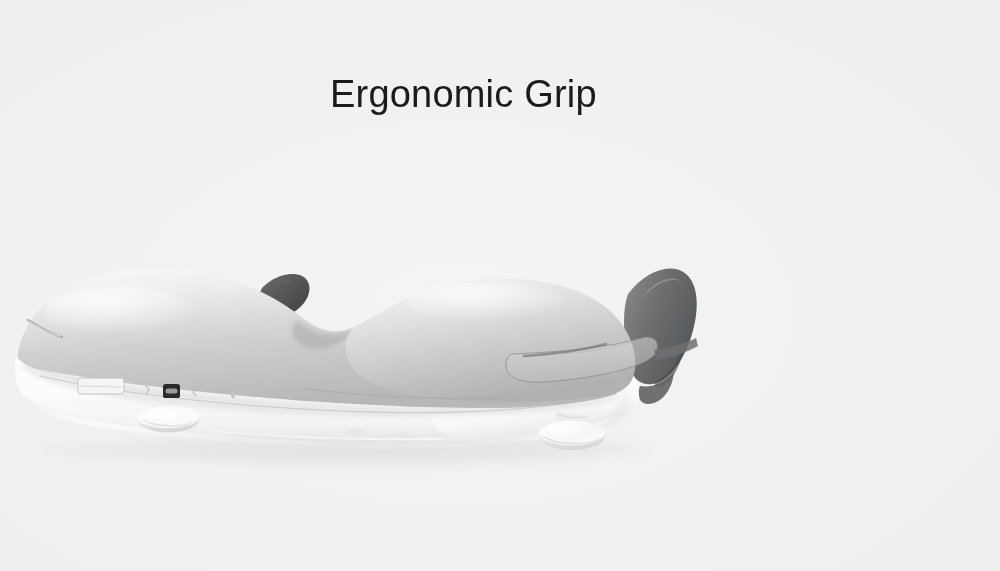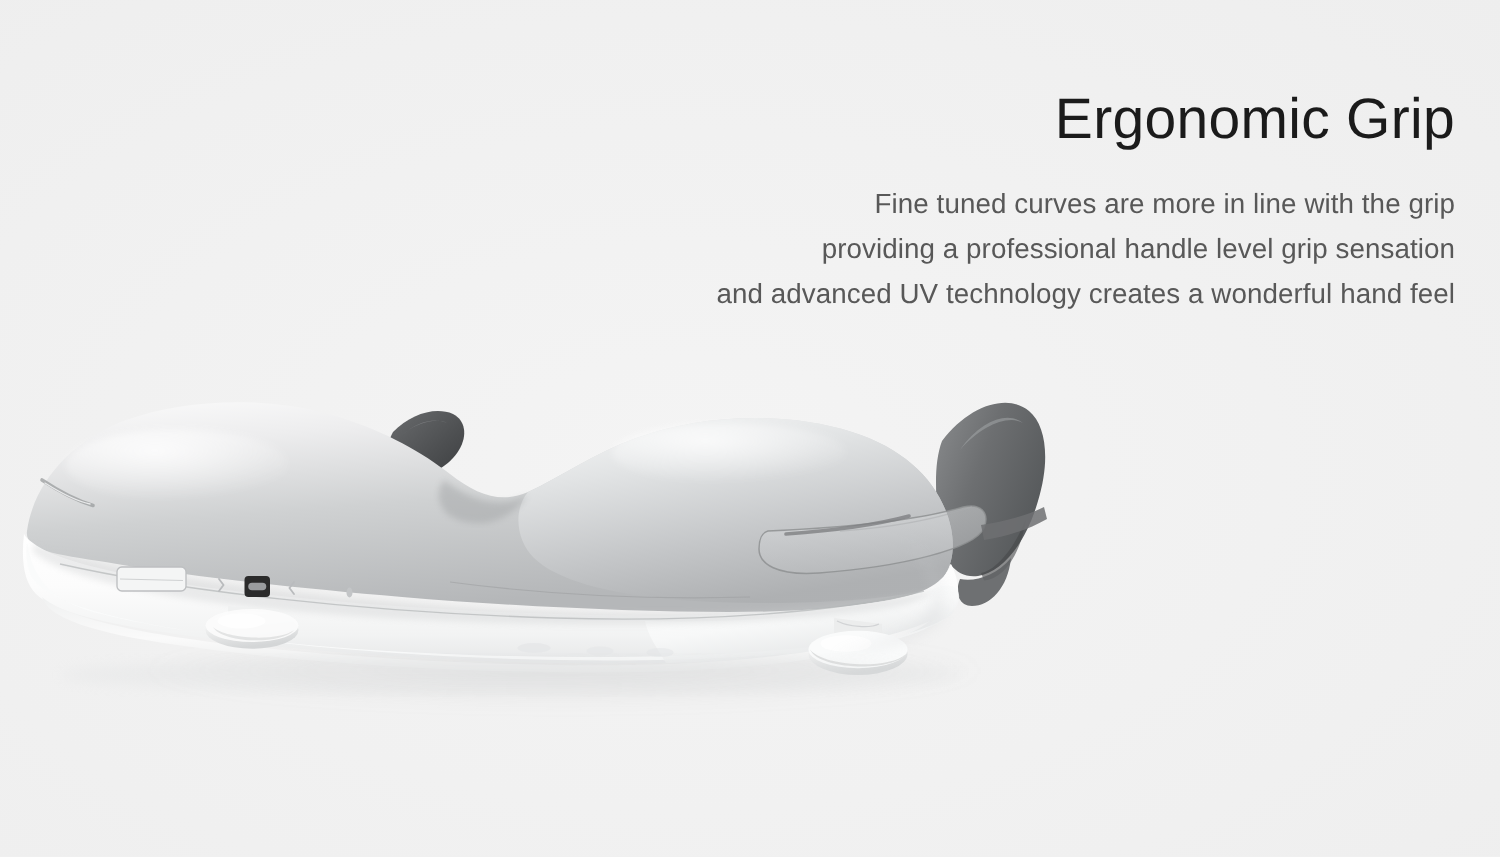--- a/index.html
+++ b/index.html
@@ -20,23 +20,22 @@
     height: 571px;
     background: #f0f0f0;
     background-image: radial-gradient(ellipse 900px 520px at 46% 55%, #f4f4f4 0%, #f0f0f0 58%, #ededed 100%);
     overflow: hidden;
   }
 
   
   .copy {
     position: absolute;
     right: 30px;
-    top: 58px;
+    top: 72px;
     width: 640px;
-    text-align: right;
   }
   .headline {
     margin: 0;
     font-family: "Liberation Sans", sans-serif;
     font-size: 38px;
     font-weight: 300;
     letter-spacing: 0.2px;
     line-height: 1.18;
     color: #1b1b1b;
     white-space: nowrap;
@@ -79,25 +78,20 @@
     pointer-events: none;
   }
 </style>
 </head>
 <body>
 
 <div class="banner">
 
   <div class="copy">
     <h1 class="headline">Ergonomic Grip</h1>
-    <p class="subcopy">
-      <span class="line">Fine tuned curves are more in line with the grip</span>
-      <span class="line">providing a professional handle level grip sensation</span>
-      <span class="line">and advanced UV technology creates a wonderful hand feel</span>
-    </p>
   </div>
 
   <div class="contact-shadow"></div>
 
   <div class="product-stage">
     <svg viewBox="0 0 760 270" xmlns="http://www.w3.org/2000/svg" aria-label="white game controller">
       <defs>
 
         <linearGradient id="gTop" x1="0" y1="0" x2="0.35" y2="1">
           <stop offset="0%" stop-color="#fbfbfb"></stop>

